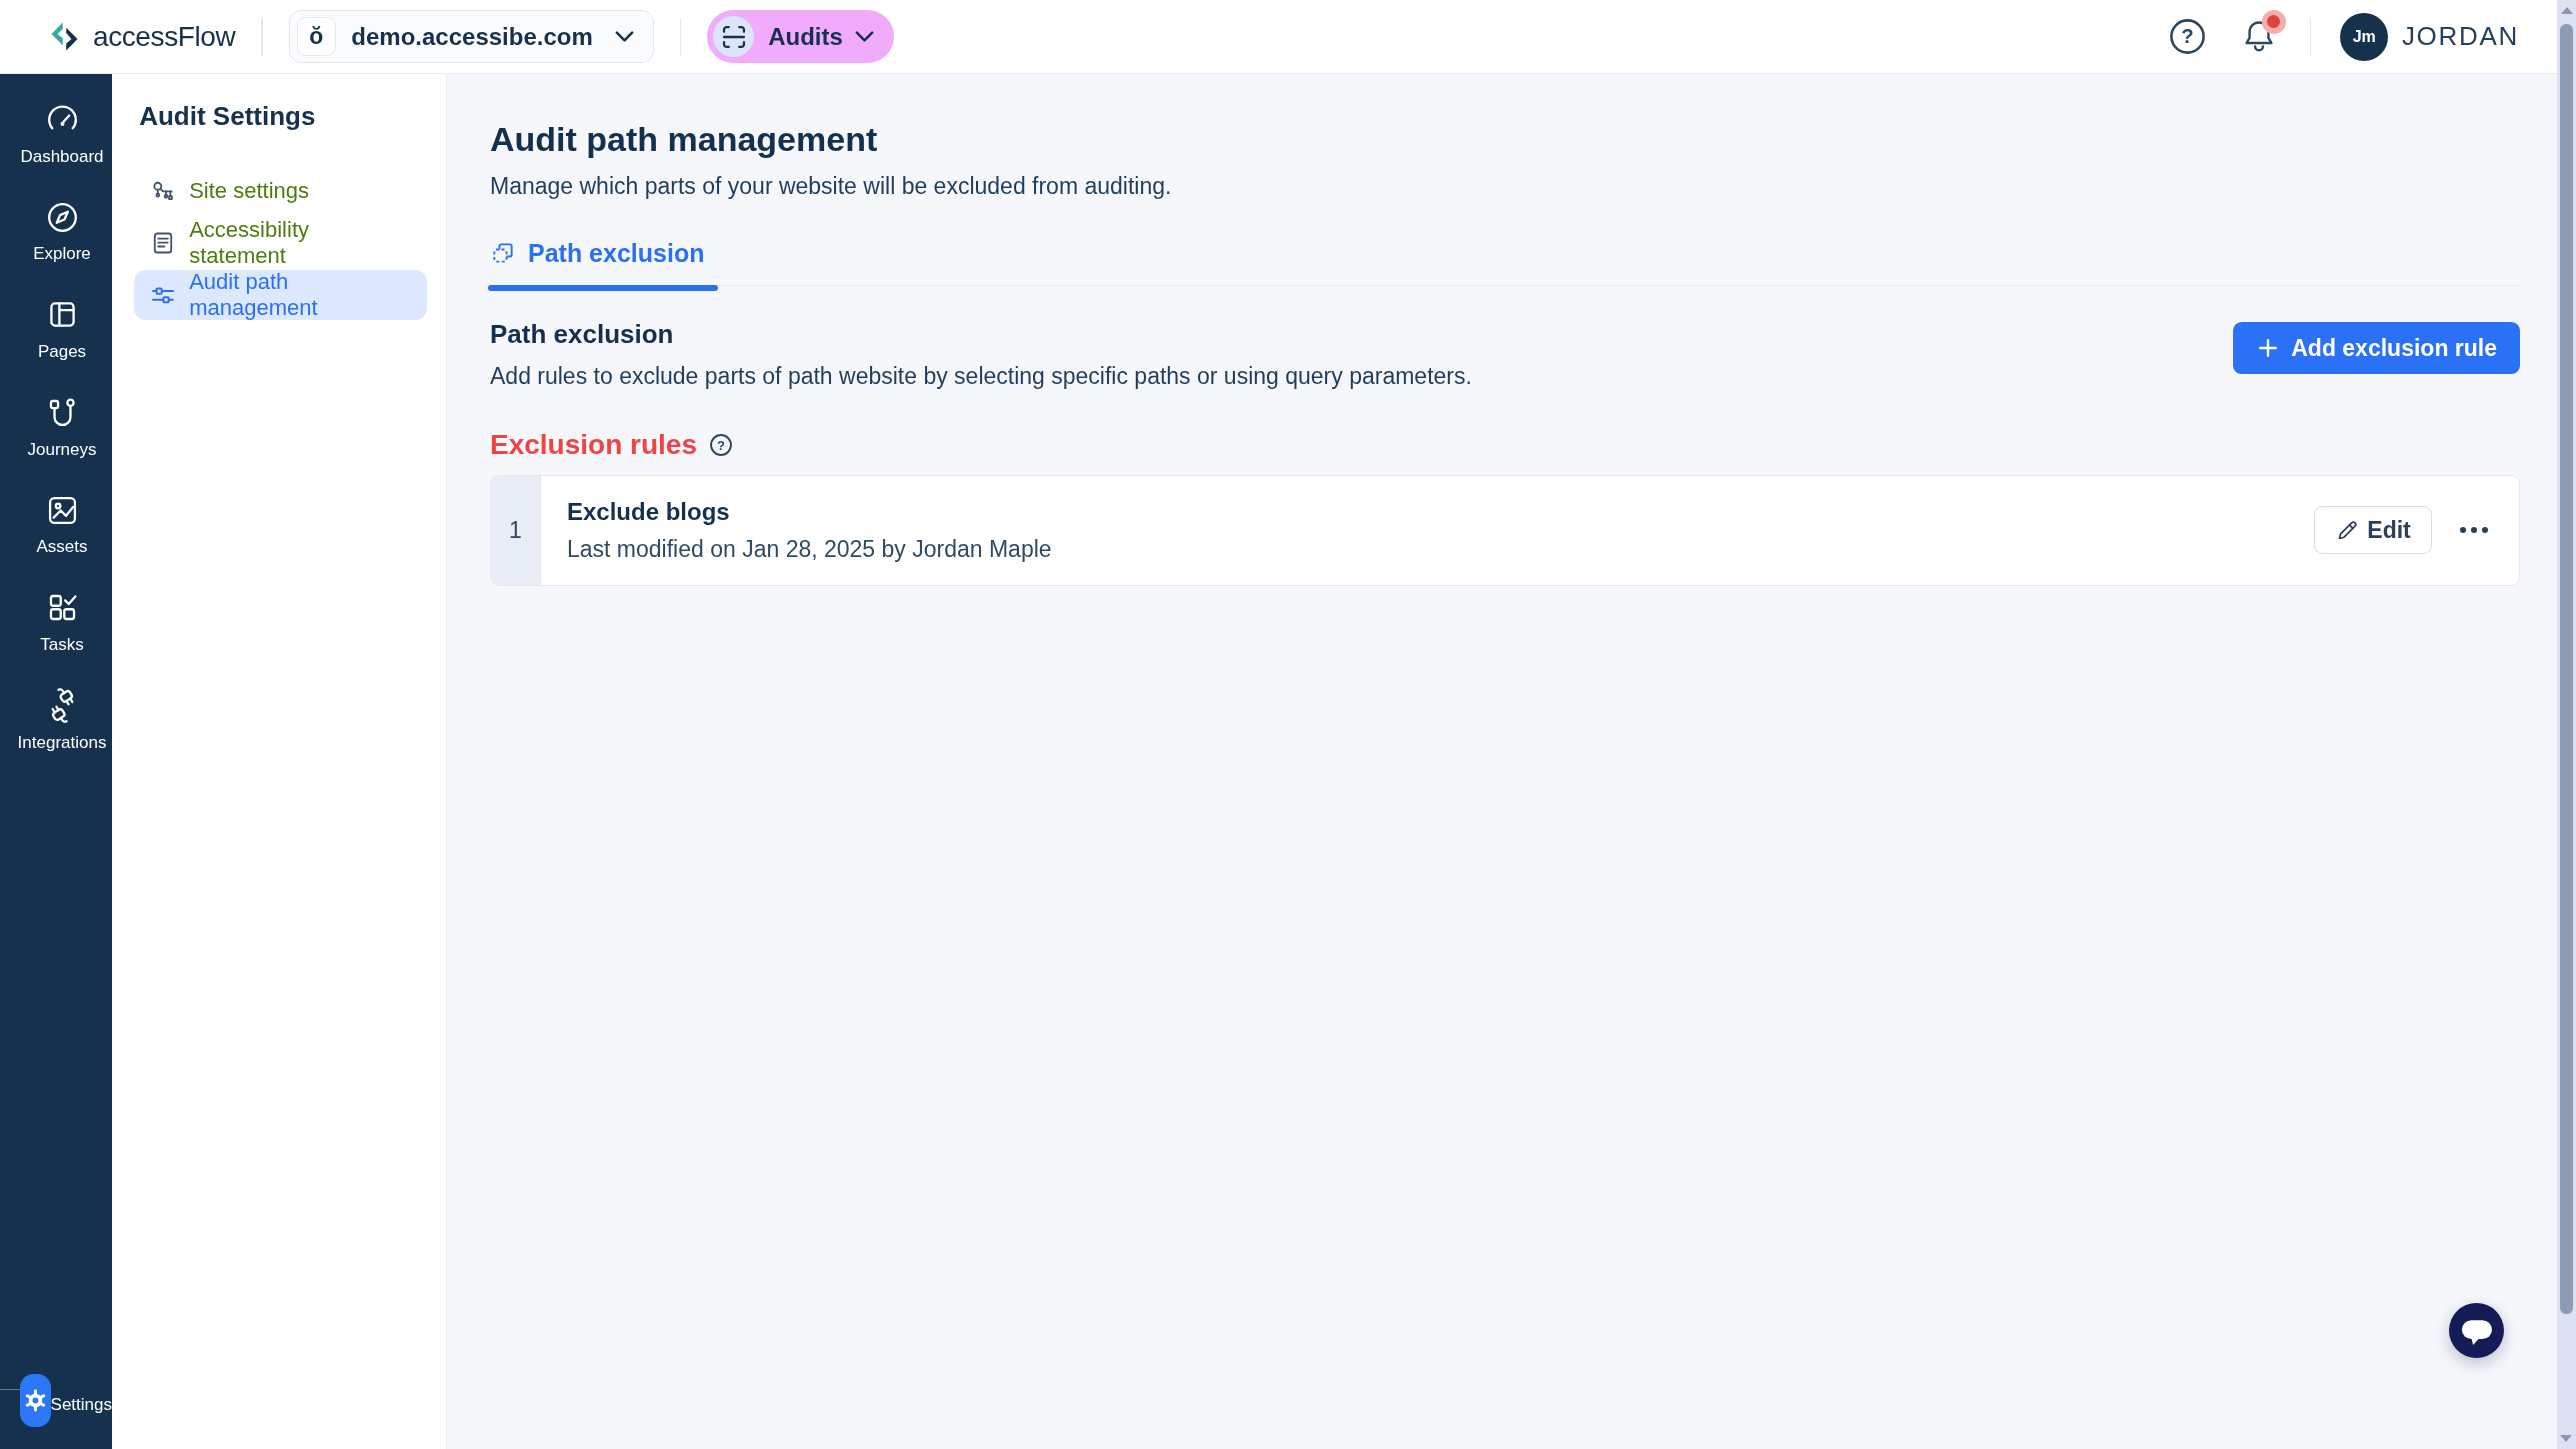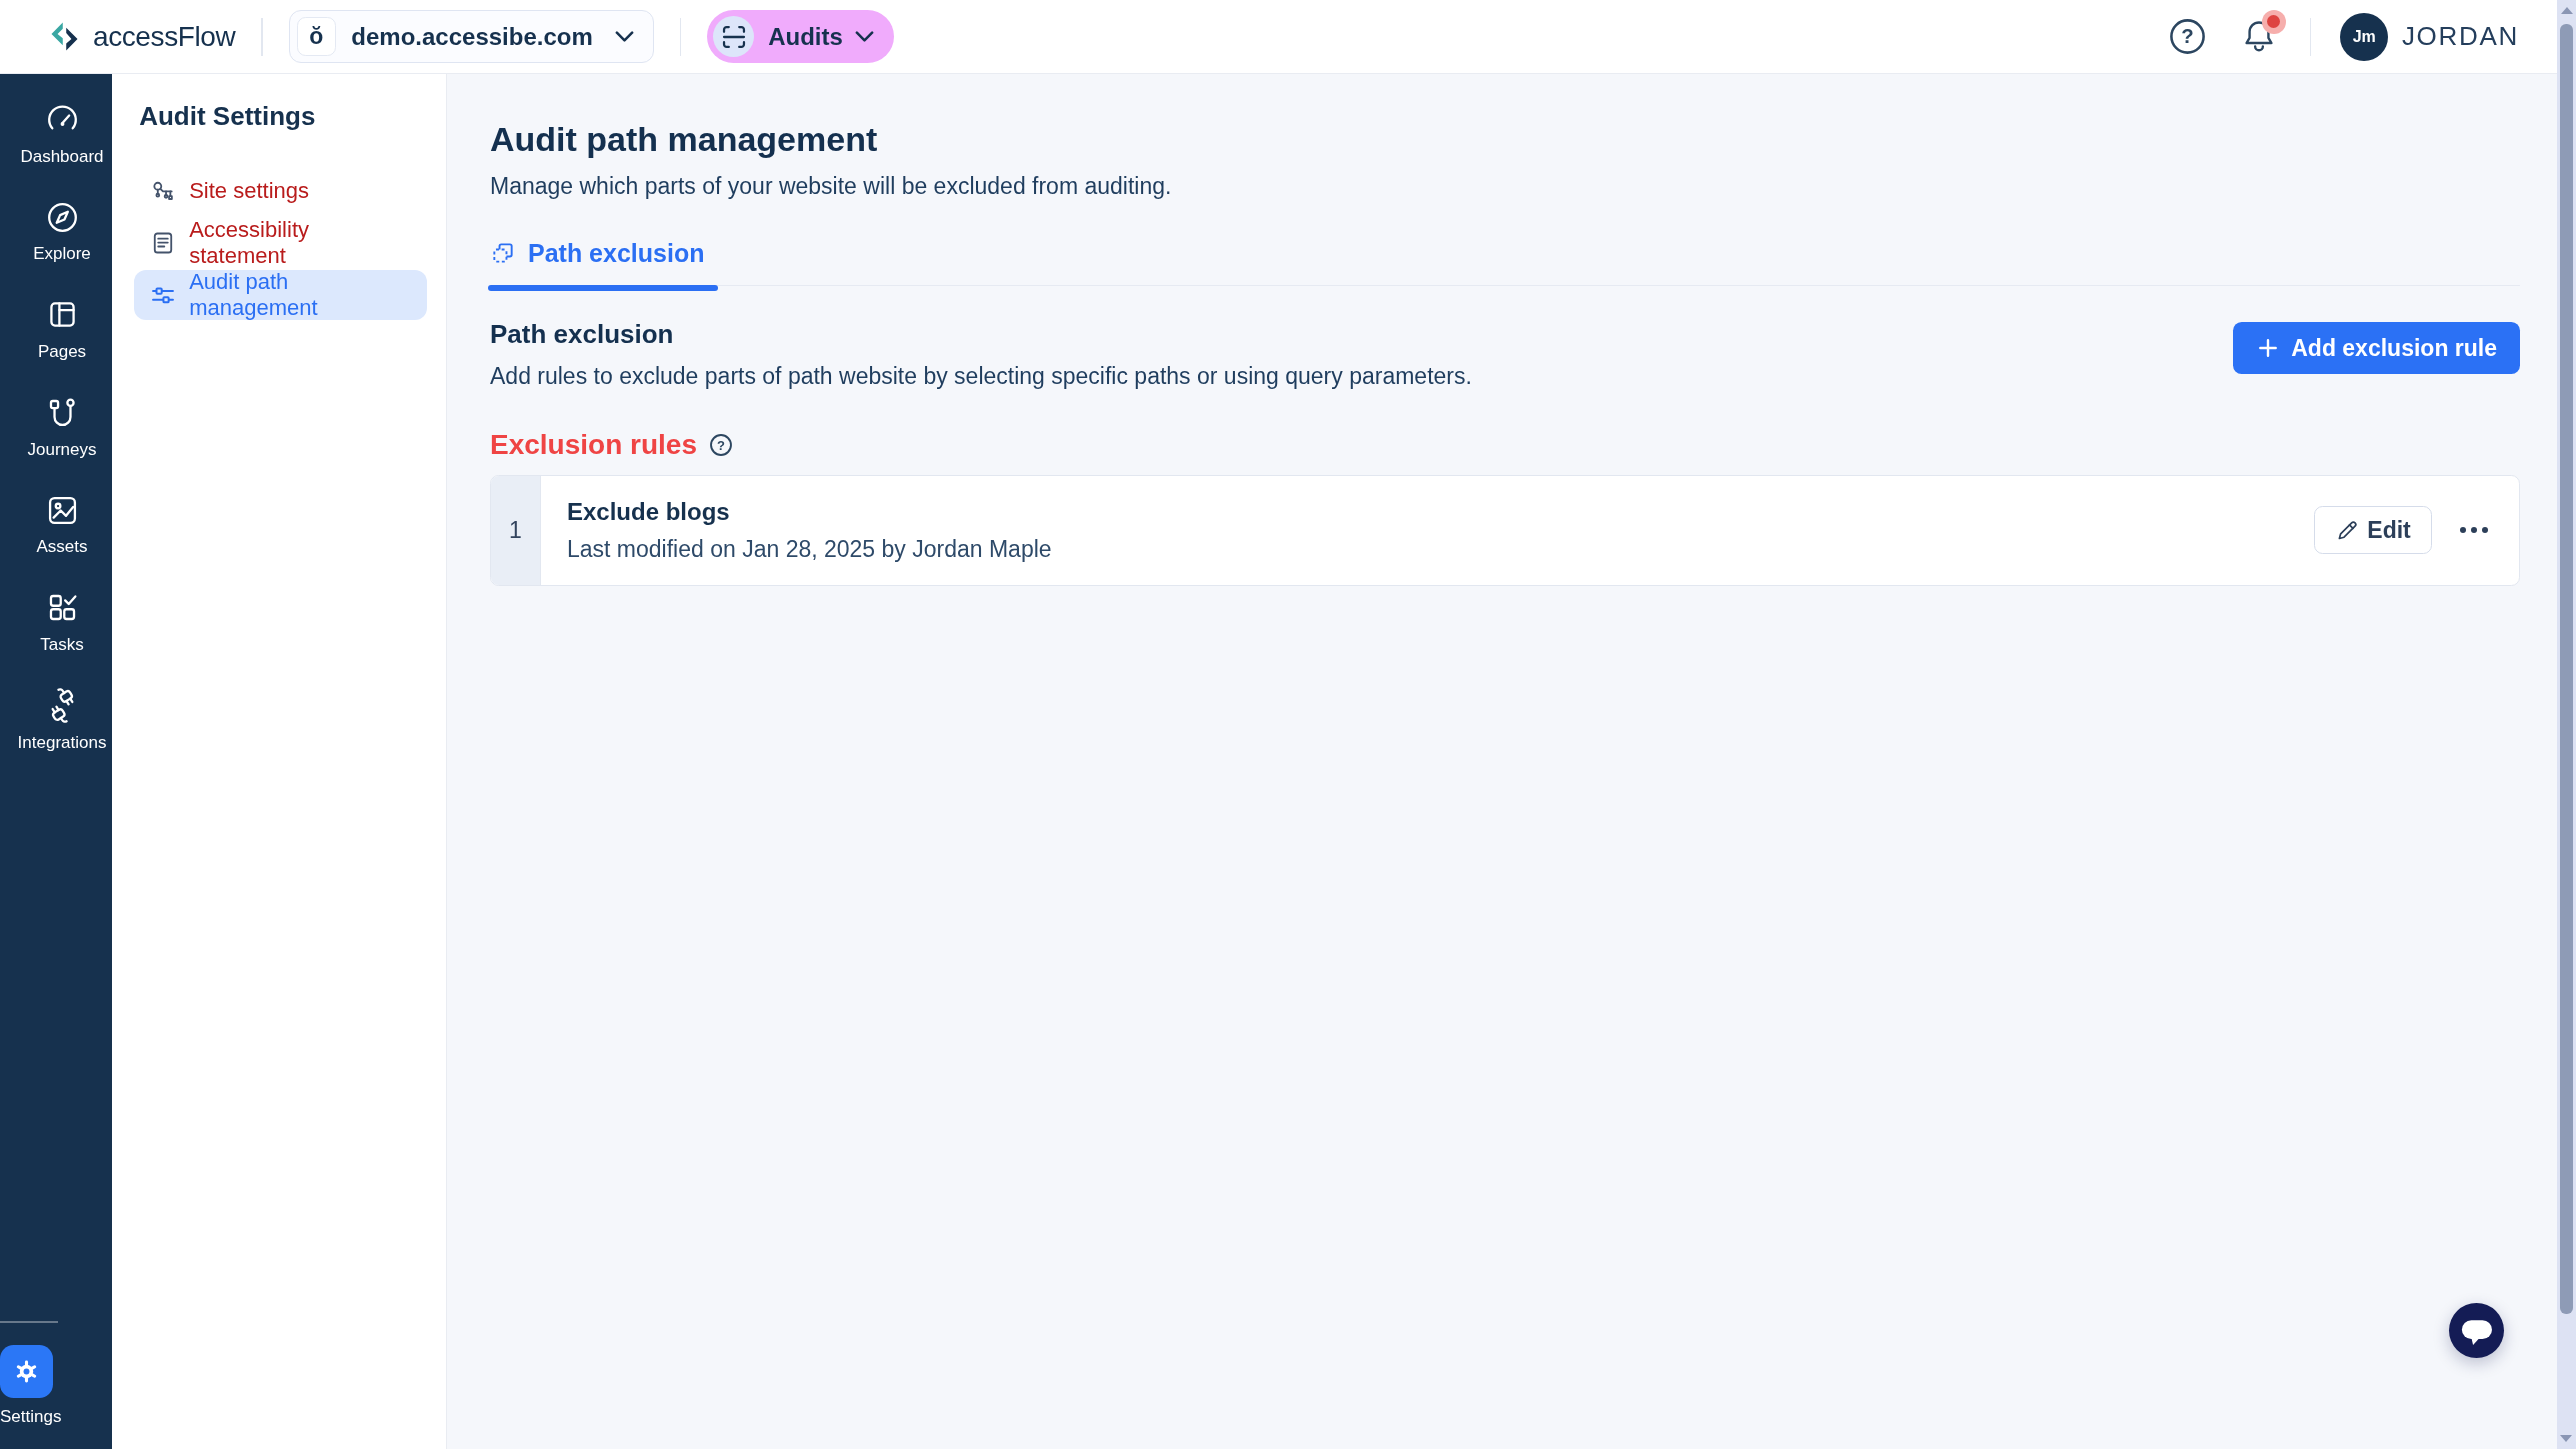--- a/index.html
+++ b/index.html
@@ -37,32 +37,32 @@
 
   
   .body-row { flex:1; display:flex; min-height:0; }
 
   
   .rail { width:112px; background:#16314e; display:flex; flex-direction:column; align-items:center;
     padding-top:26px; flex:0 0 auto; }
   .rail-item { display:flex; flex-direction:column; align-items:center; gap:7.7px; margin-bottom:31px;
     cursor:pointer; width:100%;margin-left:12px; }
   .rail-label { color:#ffffff; font-size:17px; }
-  .rail-bottom { margin-top:auto; display:flex; flex-direction:column; align-items:flex-start; padding-bottom:22px; width:100%; }
+  .rail-bottom { margin-top:auto; display:flex; flex-direction:row; align-items:center; padding-bottom:22px; width:100%; }
   .rail-divider { width:58px; height:1.7px; background:rgba(255,255,255,0.35); margin-bottom:22px; }
   .gear-btn { width:53px; height:53px; border-radius:13.7px; background:#2b77f6; border:none; cursor:pointer;
     display:flex; align-items:center; justify-content:center; }
   .rail-bottom .rail-label { margin-top:9.4px; }
 
   
   .settings-nav { width:335px; background:#ffffff; border-right:1.7px solid #e9ecf2;
     padding:24px 19px 0 22px; flex:0 0 auto; }
   .settings-nav-title { font-size:26px; font-weight:800; color:#16314e; margin:3.4px 0 34px 5.2px; }
   .snav-item { display:flex; align-items:center; gap:13.7px; height:50px; padding:0 15.5px;
-    border-radius:12px; font-size:22px; color:#b91c1c; cursor:pointer; margin-bottom:1.7px; }
+    border-radius:12px; font-size:22px; color:#4d7c0f; cursor:pointer; margin-bottom:1.7px; }
   .snav-item.active { background:#dce8fd; color:#2b6ff3; font-weight:500; }
 
   
   .main { flex:1; background:#f5f7fb; padding:46px 56px 0 43px; position:relative; min-width:0; }
   .page-title { font-size:34px; font-weight:800; color:#14304f; }
   .page-subtitle { font-size:23px; color:#1f3d5e; margin-top:13.7px; }
 
   .tabs { display:flex; align-items:center; gap:57px; margin-top:39px;
     border-bottom:1.7px solid #e6eaf2; padding-bottom:17px; position:relative; }
   .tab { display:flex; align-items:center; gap:12px; font-size:25px; cursor:pointer; position:relative; }

